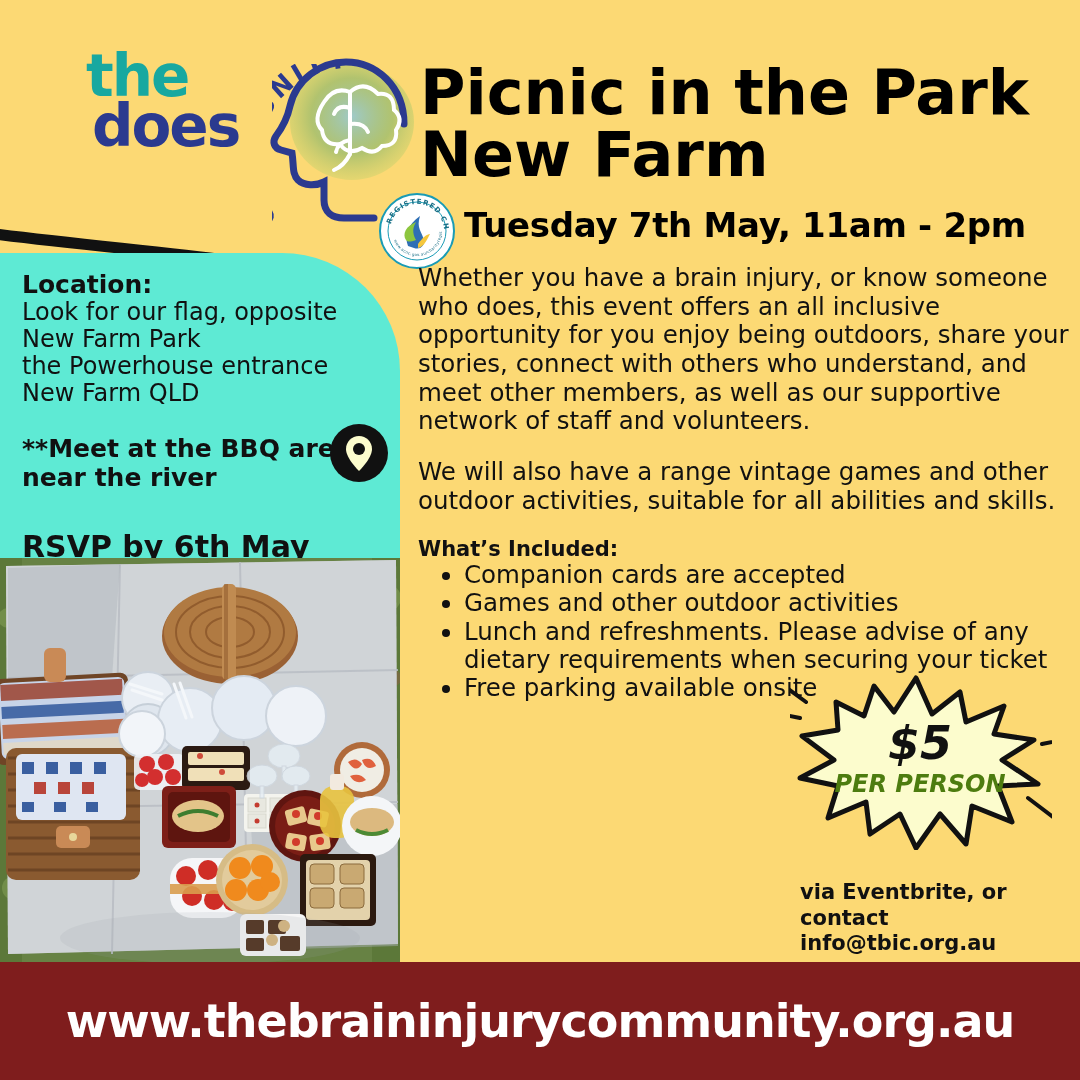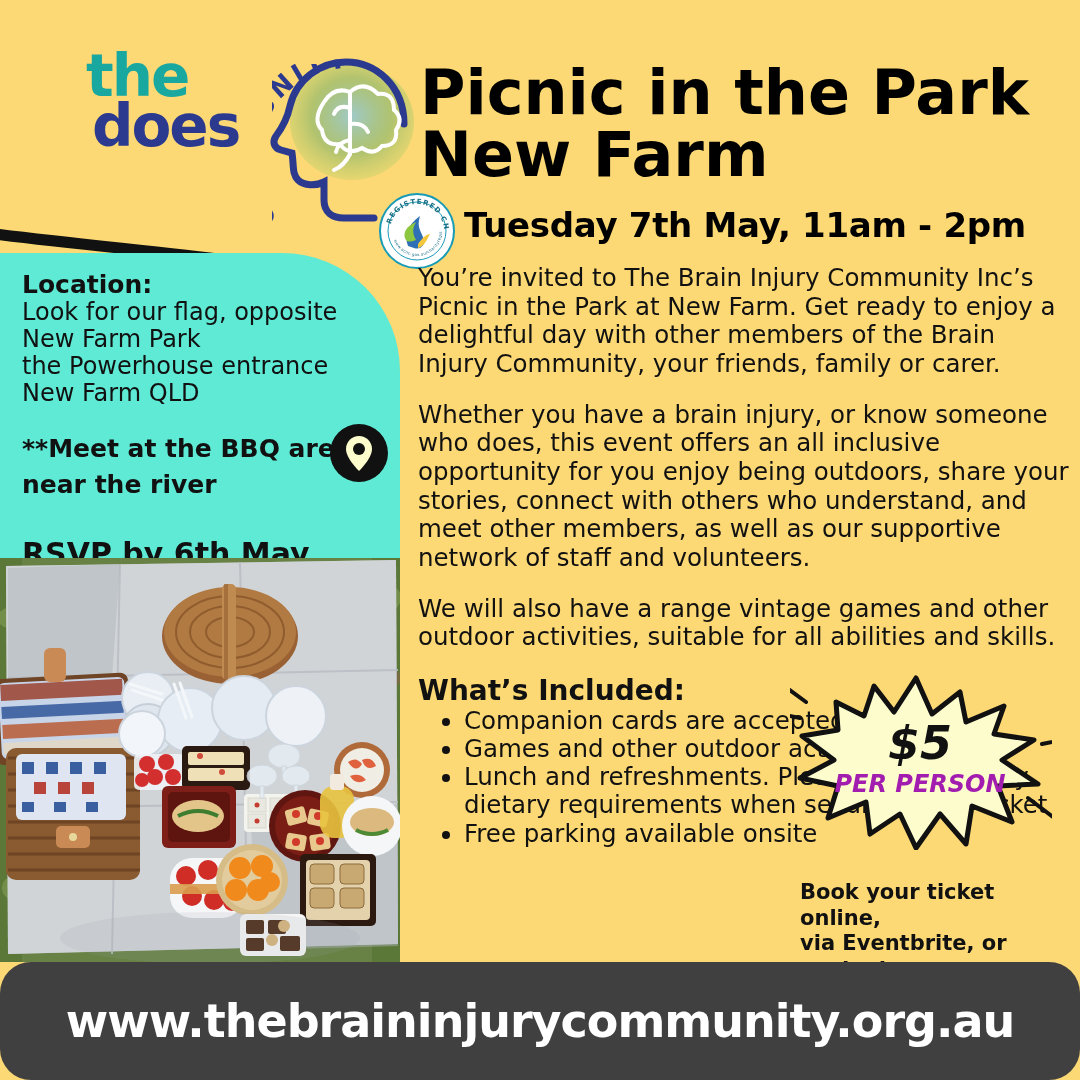--- a/index.html
+++ b/index.html
@@ -45,44 +45,44 @@
     font-family:"DejaVu Sans", sans-serif;font-weight:bold;
     font-size:62px;line-height:1.0;color:#000;letter-spacing:0px;
   }
   .title-h1 .l2{display:block;}
   .subtitle{
     position:absolute;left:420px;top:205px;width:650px;text-align:center;
     font-weight:bold;font-size:34px;color:#000;letter-spacing:-0.3px;
   }
   .body-col{position:absolute;left:418px;top:264px;width:652px;color:#111;}
   .para{font-size:24.5px;line-height:1.17;margin-bottom:22px;}
-  .incl-head{font-size:28px;font-weight:bold;margin-top:2px;margin-bottom:0px;}
+  .incl-head{font-size:21px;font-weight:bold;margin-top:2px;margin-bottom:0px;}
   ul.incl{margin:0;padding-left:46px;}
   ul.incl li{font-size:24.5px;line-height:1.15;margin:0;}
 
   
   .burst{position:absolute;left:790px;top:668px;}
   .burst-price{
     position:absolute;left:790px;top:668px;width:260px;height:180px;
     display:flex;flex-direction:column;align-items:center;justify-content:center;
     pointer-events:none;
   }
   .price-big{font-size:46px;font-weight:bold;font-style:italic;color:#111;line-height:1;}
-  .price-sub{font-size:24px;font-weight:bold;font-style:italic;color:#a21caf;line-height:1;margin-top:6px;}
+  .price-sub{font-size:24px;font-weight:bold;font-style:italic;color:#4d7c0f;line-height:1;margin-top:6px;}
 
   
   .booking{
     position:absolute;left:800px;top:880px;width:275px;
     font-size:21px;font-weight:bold;line-height:1.22;color:#111;
   }
 
   
   .footer{
     position:absolute;left:0;top:962px;width:1080px;height:118px;
-    background:#404040;display:flex;align-items:center;justify-content:center;border-radius:31px;
+    background:#7f1d1d;display:flex;align-items:center;justify-content:center;
   }
   .footer-url{
     color:#fff;font-weight:bold;font-size:46px;letter-spacing:-1px;
     font-family:"DejaVu Sans", sans-serif;
   }
 </style>
 </head>
 <body>
 
 <div id="poster">
@@ -150,21 +150,21 @@
   </svg>
 
   <div class="cream-panel">
     <div class="loc-inner">
       <div class="loc-title">Location:</div>
       <div class="loc-line">Look for our flag, opposite</div>
       <div class="loc-line">New Farm Park</div>
       <div class="loc-line">the Powerhouse entrance</div>
       <div class="loc-line">New Farm QLD</div>
       <div class="loc-meet">**Meet at the BBQ area</div>
-      <div class="loc-meet" style="margin-top:8px">near the river</div>
+      <div class="loc-meet" style="margin-top:1px">near the river</div>
       <div class="loc-rsvp">RSVP by 6th May 2024</div>
     </div>
   </div>
 
   <svg class="pin-icon" width="58" height="58" viewBox="0 0 58 58">
     <circle cx="29" cy="29" r="29" fill="#111111"></circle>
     <path d="M29,12 C21.8,12 16,17.8 16,25 C16,34.5 29,47 29,47 C29,47 42,34.5 42,25 C42,17.8 36.2,12 29,12 z" fill="#fcfccd"></path>
     <circle cx="29" cy="25" r="6" fill="#111111"></circle>
   </svg>
 
@@ -386,21 +386,20 @@
     </svg>
   </div>
 
   <div class="title-h1">
     <span class="l1">Picnic in the Park</span>
     <span class="l2">New Farm</span>
   </div>
   <div class="subtitle">Tuesday 7th May, 11am - 2pm</div>
 
   <div class="body-col">
-    <div class="para">You’re invited to The Brain Injury Community Inc’s Picnic in the Park at New Farm. Get ready to enjoy a delightful day with other members of the Brain Injury Community, your friends, family or carer.</div>
     <div class="para">Whether you have a brain injury, or know someone who does, this event offers an all inclusive opportunity for you enjoy being outdoors, share your stories, connect with others who understand, and meet other members, as well as our supportive network of staff and volunteers.</div>
     <div class="para">We will also have a range vintage games and other outdoor activities, suitable for all abilities and skills.</div>
     <div class="incl-head">What’s Included:</div>
     <ul class="incl" id="incl-list">
         <li>Companion cards are accepted</li>
         <li>Games and other outdoor activities</li>
         <li>Lunch and refreshments. Please advise of any dietary requirements when securing your ticket</li>
         <li>Free parking available onsite</li>
       </ul>
   </div>
@@ -416,21 +415,20 @@
       <path d="M252,76 L292,68"></path>
       <path d="M238,130 L272,156"></path>
     </g>
   </svg>
   <div class="burst-price">
     <div class="price-big">$5</div>
     <div class="price-sub">PER PERSON</div>
   </div>
 
   <div class="booking">
-    <div>Book your ticket online,</div>
     <div>via Eventbrite, or contact</div>
     <div>info@tbic.org.au</div>
   </div>
 
   <div class="footer">
     <div class="footer-url">www.thebraininjurycommunity.org.au</div>
   </div>
 
 </div>
 

